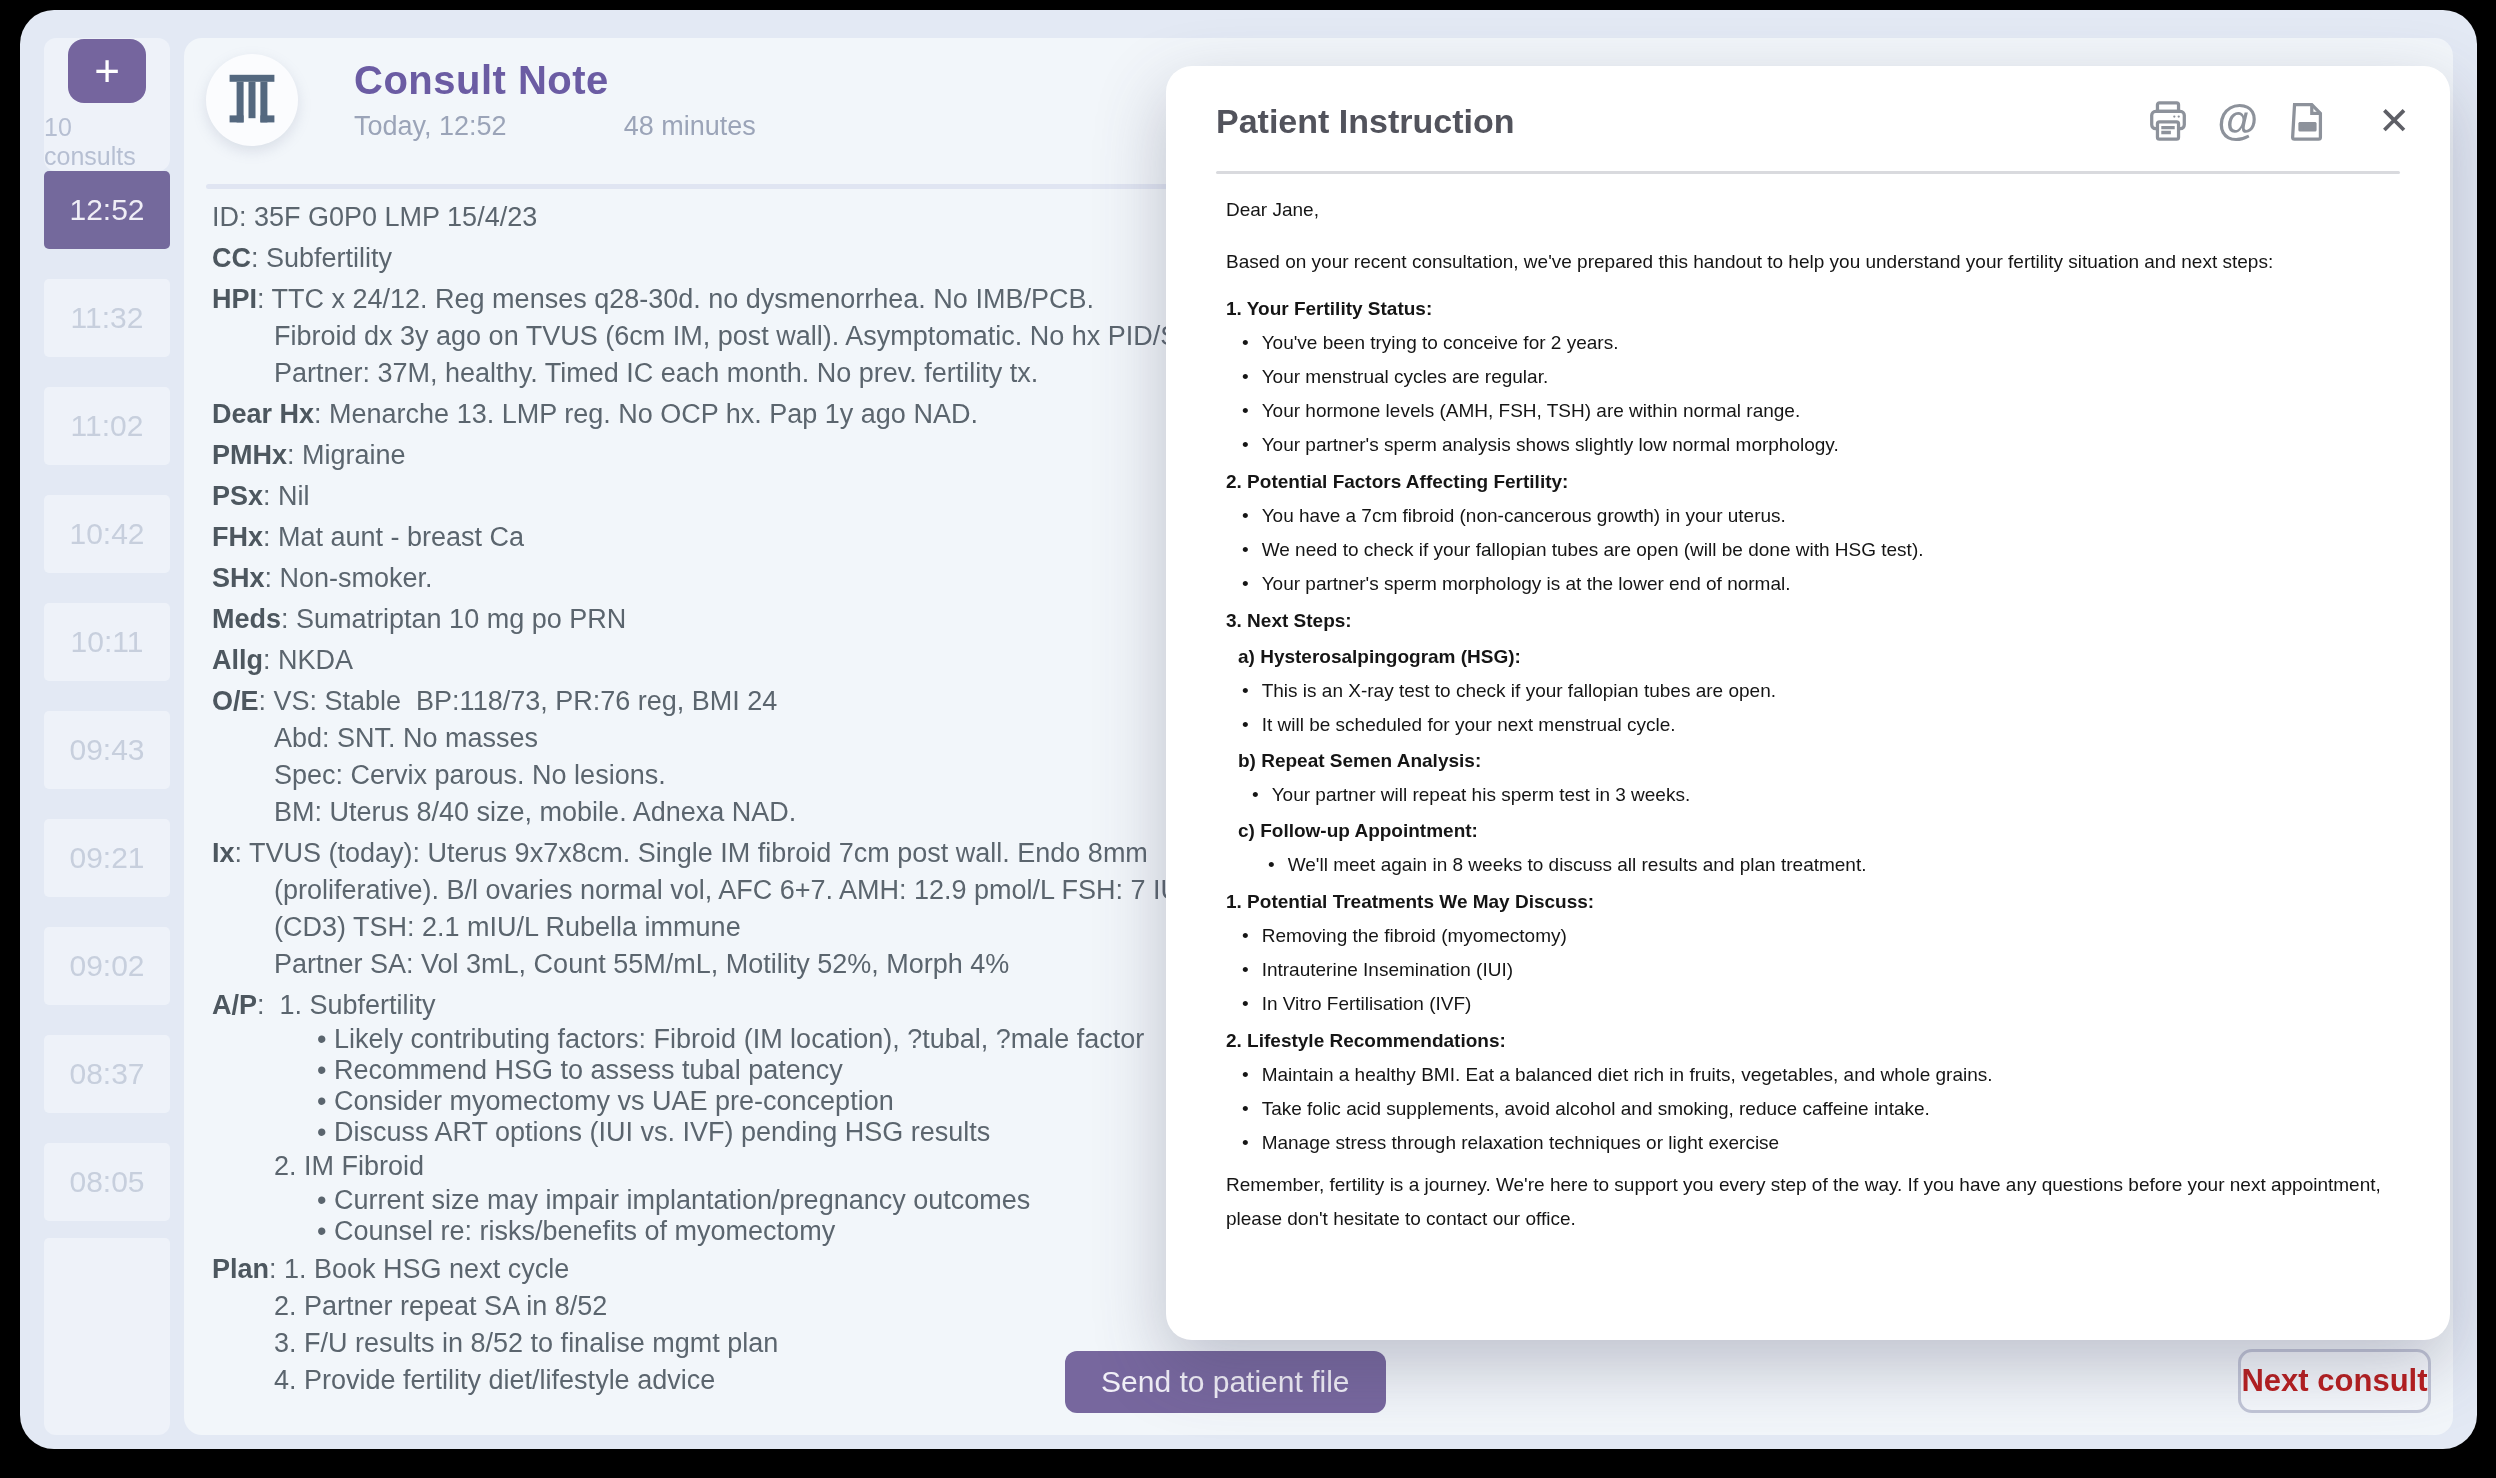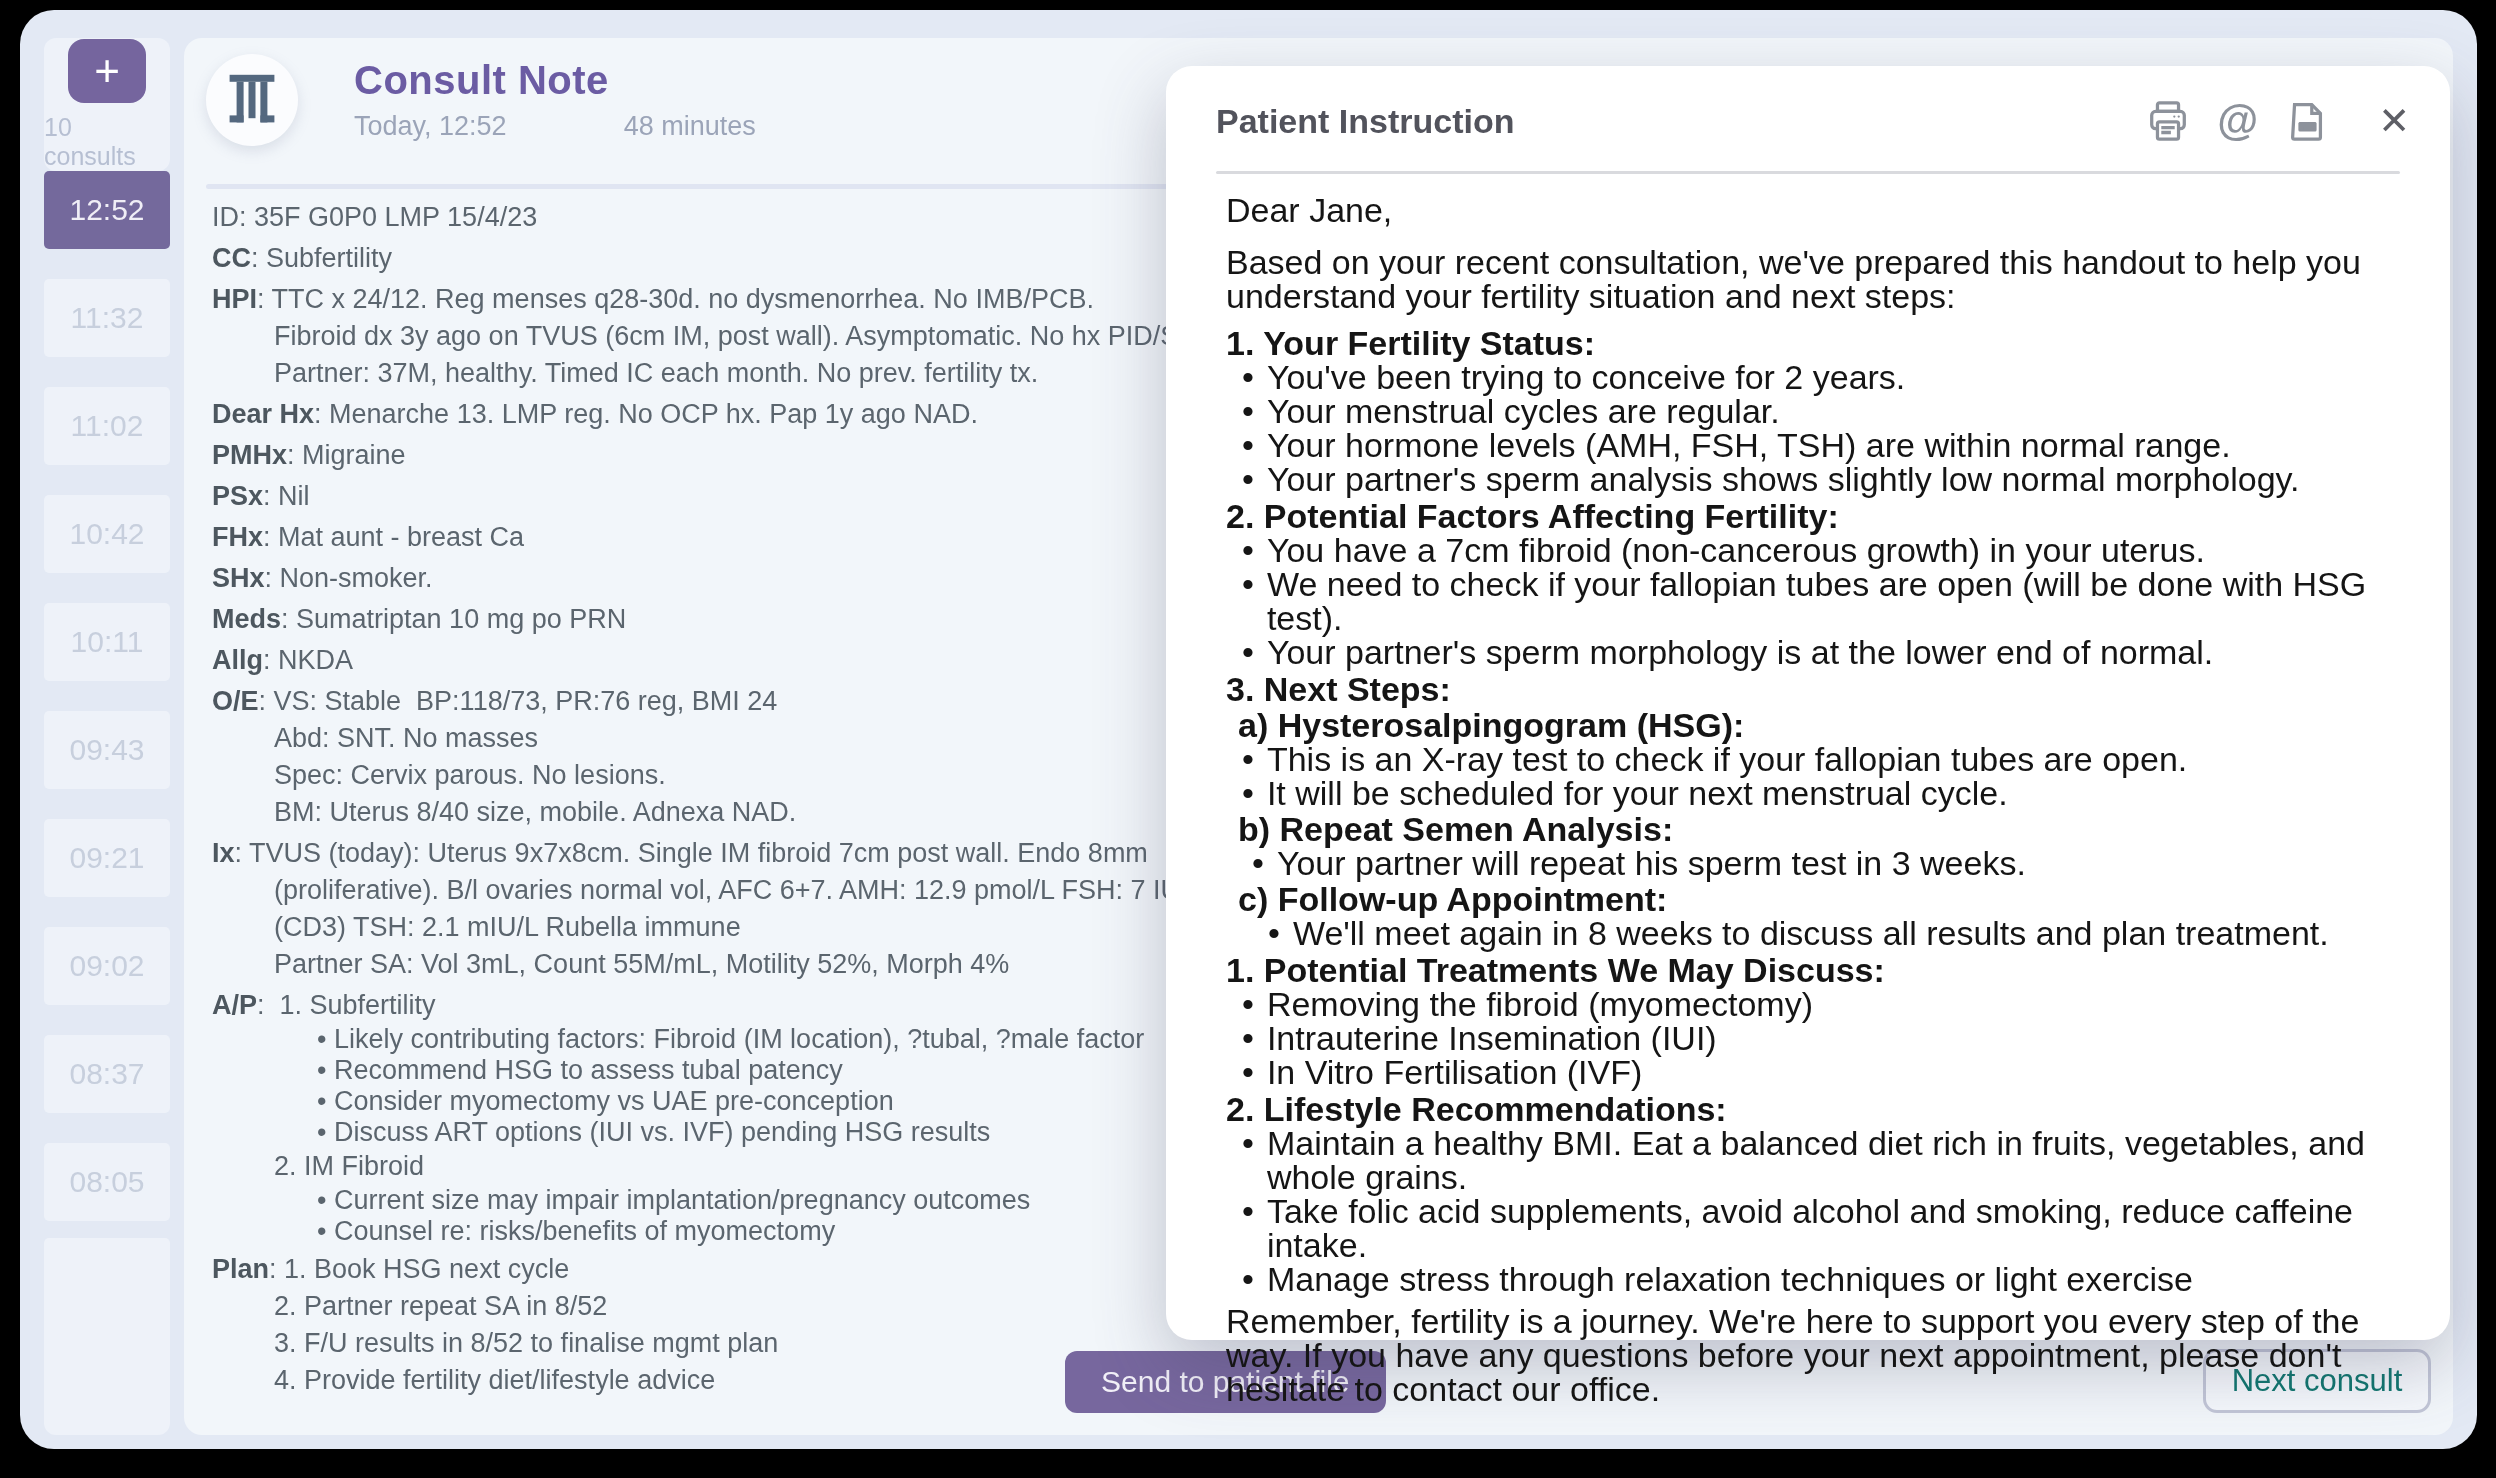--- a/index.html
+++ b/index.html
@@ -40,35 +40,35 @@
   .note{position:absolute; left:28px; top:161px; right:0; overflow:hidden;}
   .nline{white-space:pre; font-size:27px; color:var(--note-text); line-height:37px;}
   .nline b{color:var(--note-bold);}
   .nline.sec{margin-top:4px;}
   .ind1{padding-left:62px;}
   .ind2{padding-left:105px; line-height:31px;}
 
   .send-btn{position:absolute; left:881px; bottom:22px; height:62px; padding:8px 36px;
     background:#77679e; color:#f2f0f8; font-size:30px; border:none; border-radius:12px; cursor:pointer;
     font-family:"Liberation Sans",sans-serif;}
-  .next-btn{position:absolute; right:22px; bottom:22px; width:228px; height:64px; background:#f5f8fc;
-    border:3px solid #c2c6d7; border-radius:14px; color:#0f766e; font-size:31px; cursor:pointer;
-    font-family:"Liberation Sans",sans-serif;}
+  .next-btn{position:absolute; right:22px; bottom:22px; width:193px; height:64px; background:#f5f8fc;
+    border:3px solid #c2c6d7; border-radius:14px; color:#b91c1c; font-size:31px; cursor:pointer;
+    font-family:"Liberation Sans",sans-serif;font-weight:bold;}
 
   
   .modal{position:absolute; left:1146px; top:56px; width:1284px; height:1274px; background:#fff;
     border-radius:26px; box-shadow:0 26px 70px rgba(70,70,100,.30);}
   .modal-header{position:absolute; top:32px; left:50px; right:40px; display:flex; align-items:center;}
   .modal-title{font-size:34px; font-weight:bold; color:#52535c;}
   .modal-icons{margin-left:auto; display:flex; align-items:center; gap:26px;}
   .icon-btn{background:none; border:none; cursor:pointer; display:flex; align-items:center; justify-content:center; padding:0;}
   .at-glyph{font-size:42px; color:var(--icon-gray); font-weight:bold; line-height:44px;}
   .close-glyph{font-size:38px; color:#5e5f66; line-height:44px; margin-left:22px;}
   .modal-divider{position:absolute; top:105px; left:50px; right:50px; height:3px; background:#d9dade; border-radius:2px;}
-  .modal-body{position:absolute; top:127px; left:60px; right:48px; font-size:34px; line-height:34px; color:var(--modal-text);}
+  .modal-body{position:absolute; top:127px; left:60px; right:48px; font-size:19px; line-height:34px; color:var(--modal-text);}
   .m-greet{margin-bottom:18px;}
   .m-p{margin-bottom:13px;}
   .m-p:last-child{margin-top:8px;}
   .m-h{font-weight:bold; margin-top:3px;}
   .m-hsub{font-weight:bold; padding-left:12px; margin-top:2px;}
   .m-li,.m-li2,.m-li3{display:flex; gap:13px;}
   .m-li{padding-left:16px;}
   .m-li2{padding-left:26px;}
   .m-li3{padding-left:42px;}
   .blt{flex:none;}

